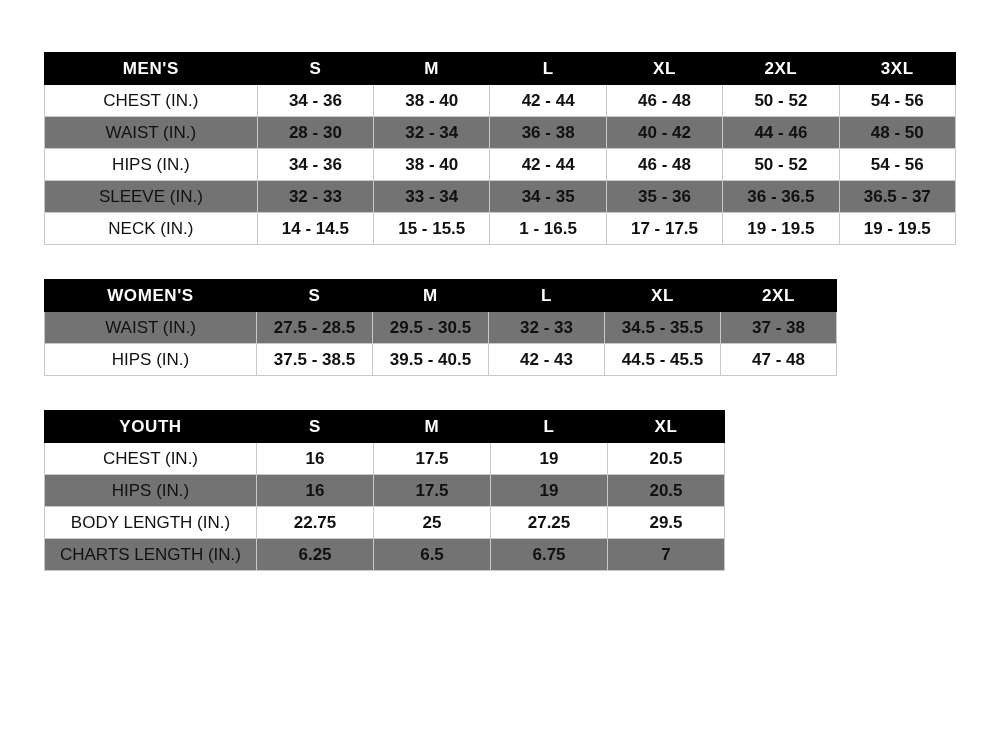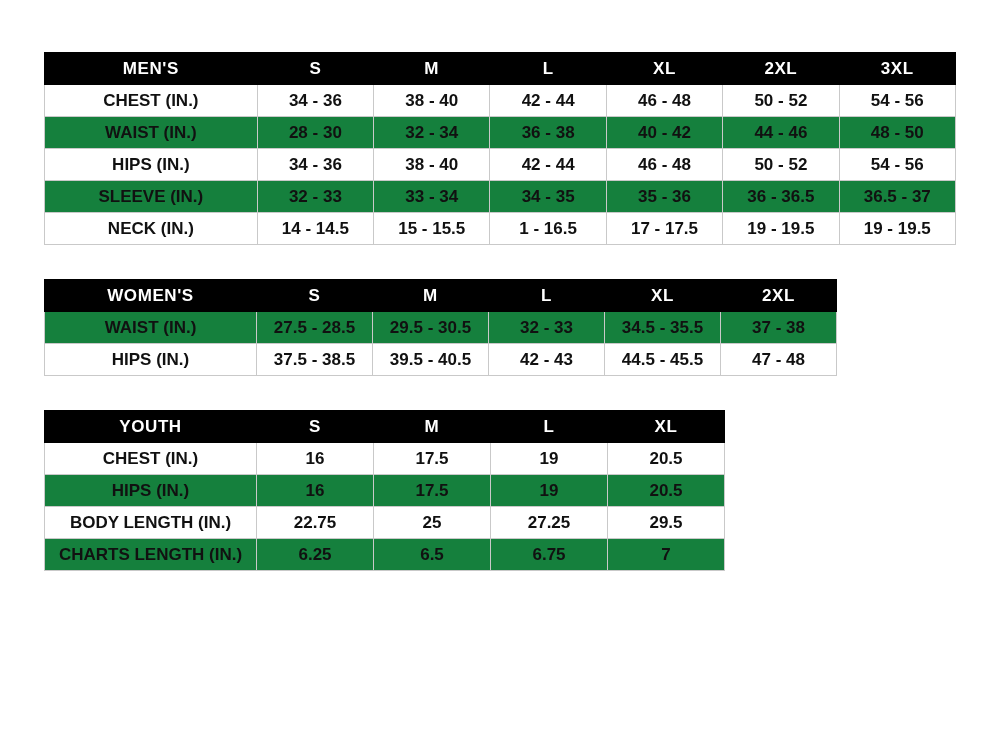--- a/index.html
+++ b/index.html
@@ -51,24 +51,24 @@
   }
   table.size-table tr.header-row td {
     background: #000000;
     color: #ffffff;
     border: 1px solid #000000;
     font-size: 17px;
     font-weight: bold;
     letter-spacing: 0.6px;
   }
   table.size-table tr.alt-row td {
-    background: #15803d;
+    background: #737373;
   }
   table.size-table td.label-cell {
-    font-weight: bold;
+    font-weight: normal;
     text-align: center;
   }
   table.size-table tr.header-row td.label-cell {
     text-align: center;
   }
   
   .men-table { width: 912px; border-radius: 26px; }
   .men-table col.c0 { width: 212px; }
   .men-table col.cx { width: 116px; }
 

